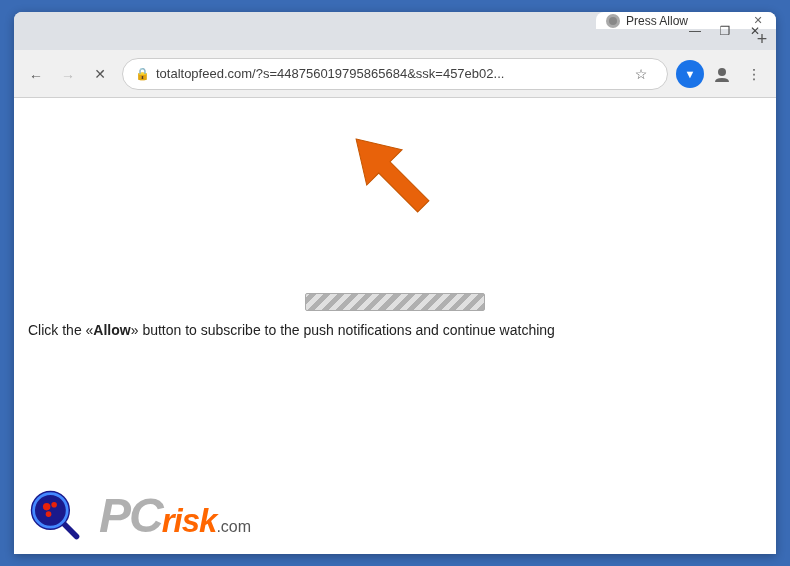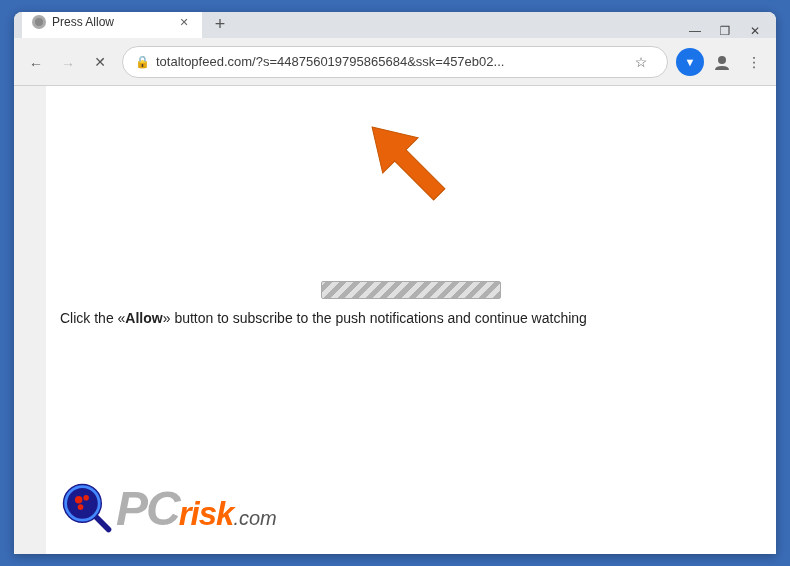--- a/index.html
+++ b/index.html
@@ -21,25 +21,26 @@
       border-radius: 8px 8px 0 0;
       display: flex;
       flex-direction: column;
       overflow: hidden;
       box-shadow: 0 2px 10px rgba(0,0,0,0.3);
     }
 
     
     .title-bar {
       background: #dee1e6;
-      height: 26px;
+      height: 38px;
       display: flex;
       align-items: flex-end;
-      padding: 0 8px;
+      padding: 0 0;
       position: relative;
+      flex-direction: column;
     }
 
     .window-controls {
       position: absolute;
       right: 8px;
       top: 8px;
       display: flex;
       gap: 4px;
       align-items: center;
     }
@@ -199,21 +200,20 @@
 
     
     .page-content {
       flex: 1;
       background: white;
       display: flex;
       flex-direction: column;
       align-items: center;
       overflow: hidden;
       position: relative;
-      margin-left: 32px;
     }
 
     .arrow-container {
       position: absolute;
       top: 20px;
       left: 50%;
       transform: translateX(-50%);
     }
 
     
@@ -253,25 +253,25 @@
       line-height: 1.5;
     }
 
     .allow-bold {
       font-weight: bold;
     }
 
     
     .pcrisk-logo {
       position: absolute;
-      bottom: 17px;
+      bottom: 10px;
       left: 14px;
       display: flex;
       align-items: center;
-      gap: 0px;
+      gap: 15px;
     }
 
     .pcrisk-icon {
       width: 56px;
       height: 56px;
     }
 
     .pcrisk-text {
       display: flex;
       align-items: baseline;
@@ -289,23 +289,22 @@
     .risk-text {
       font-size: 33px;
       font-weight: 700;
       color: #ff6600;
       font-style: italic;
       letter-spacing: -1px;
       line-height: 1;
     }
 
     .dot-com {
-      font-size: 20px;
+      font-size: 16px;
       color: #555;
-      font-style: italic;
     }
   </style>
 </head>
 <body>
 
 <div class="browser-window">
 
   <div class="title-bar">
     <div class="tab">
       <div class="tab-favicon">

